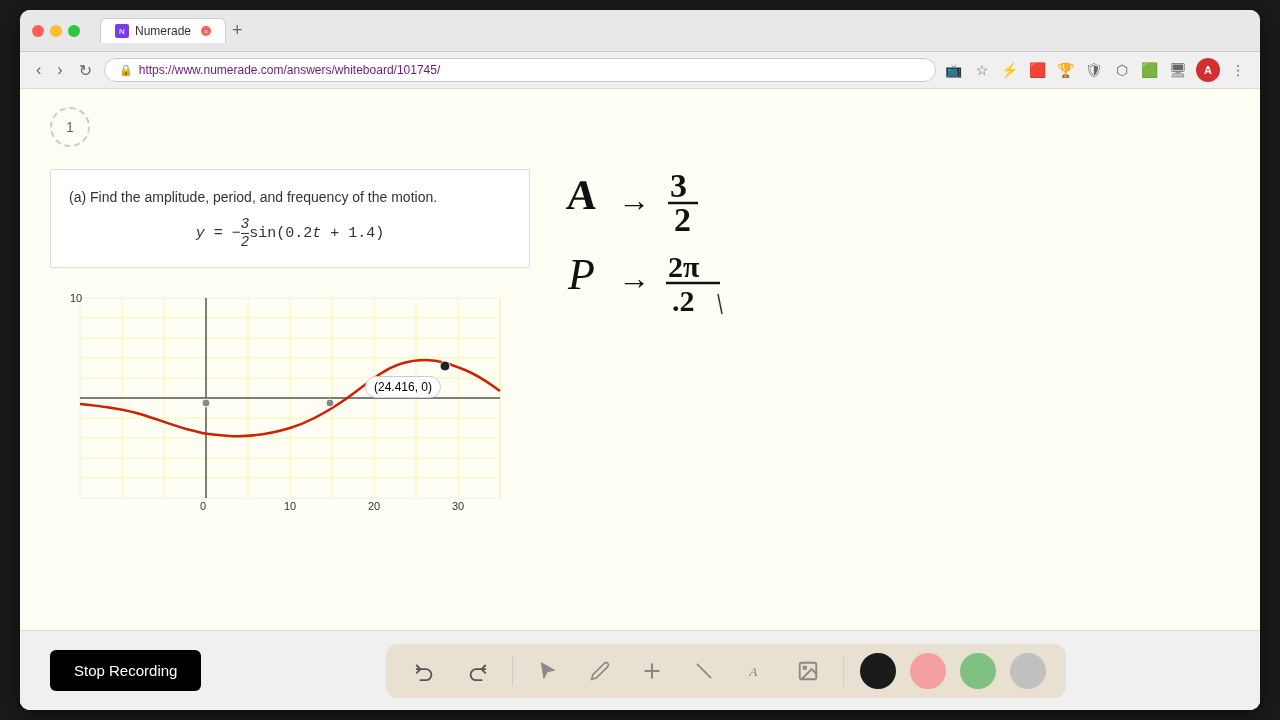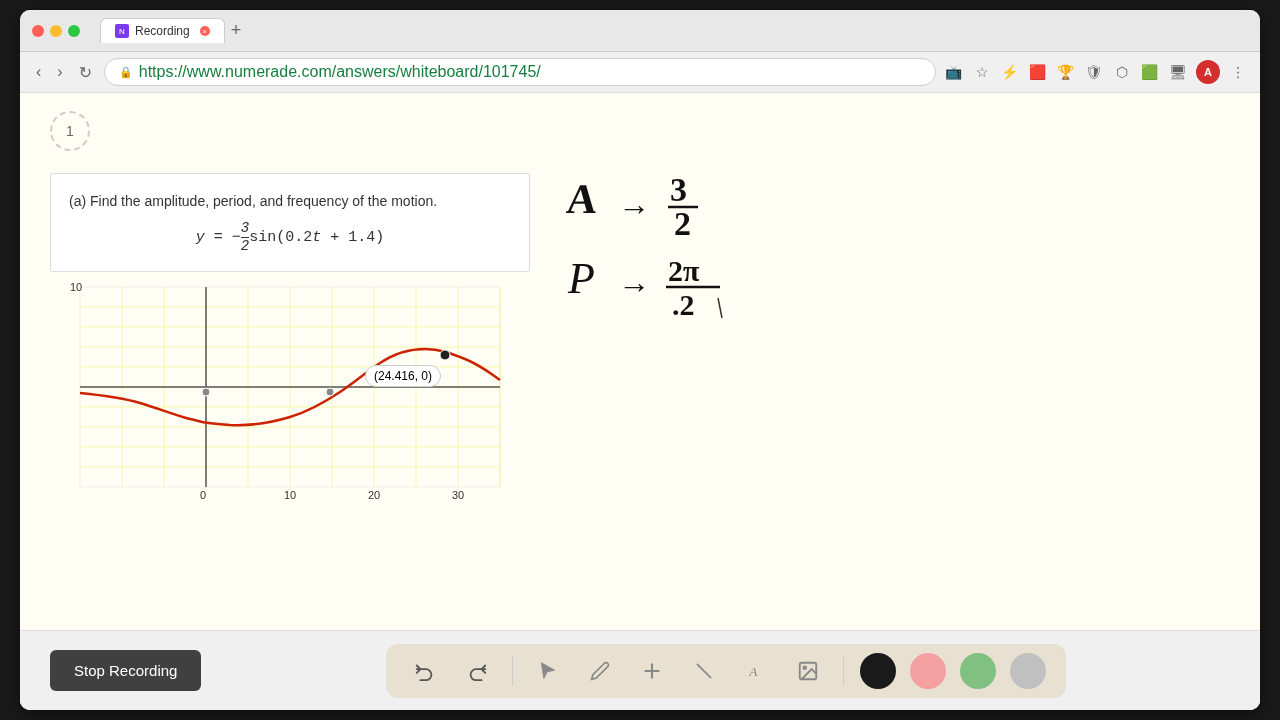--- a/index.html
+++ b/index.html
@@ -121,21 +121,21 @@
       border: 1px solid #ccc;
       border-radius: 16px;
       padding: 4px 14px;
       font-size: 12px;
       color: #333;
       display: flex;
       align-items: center;
       gap: 6px;
     }
     .lock-icon { color: #999; font-size: 11px; }
-    .address-text { font-size: 16px; color: #15803d; }
+    .address-text { font-size: 12px; color: #701a75; }
     .browser-actions {
       display: flex;
       gap: 8px;
       align-items: center;
     }
     .browser-action-btn {
       width: 20px;
       height: 20px;
       display: flex;
       align-items: center;
@@ -198,21 +198,21 @@
     }
 
     
     .problem-box {
       background: white;
       border: 1px solid #ddd;
       padding: 16px 18px;
       font-size: 14px;
       color: #333;
       line-height: 1.6;
-      margin-bottom: 5px;
+      margin-bottom: 20px;
       border-radius: 2px;
     }
     .problem-box p { margin-bottom: 4px; }
     .equation {
       text-align: center;
       font-size: 15px;
       margin-top: 8px;
       font-family: Liberation Mono, monospace;
     }
 
@@ -257,21 +257,21 @@
       height: 80px;
       background: #f0f0f0;
       border-top: 1px solid #ddd;
       display: flex;
       align-items: center;
       padding: 0 30px;
       gap: 20px;
     }
 
     .stop-recording-btn {
-      background: #404040;
+      background: #000000;
       color: white;
       border: none;
       border-radius: 6px;
       padding: 12px 24px;
       font-size: 15px;
       font-weight: 500;
       cursor: pointer;
       white-space: nowrap;
     }
 
@@ -333,21 +333,21 @@
     <div class="traffic-lights">
       <div class="traffic-light tl-red"></div>
       <div class="traffic-light tl-yellow"></div>
       <div class="traffic-light tl-green"></div>
     </div>
     <div class="tab-bar">
       <div class="tab">
         <div class="tab-favicon">
           <span>N</span>
         </div>
-        <span>Recording</span>
+        <span>Numerade</span>
         <div class="tab-close">×</div>
       </div>
       <span class="tab-new">+</span>
     </div>
   </div>
 
   <div class="address-bar">
     <button class="nav-btn">‹</button>
     <button class="nav-btn">›</button>
     <button class="nav-btn">↻</button>

